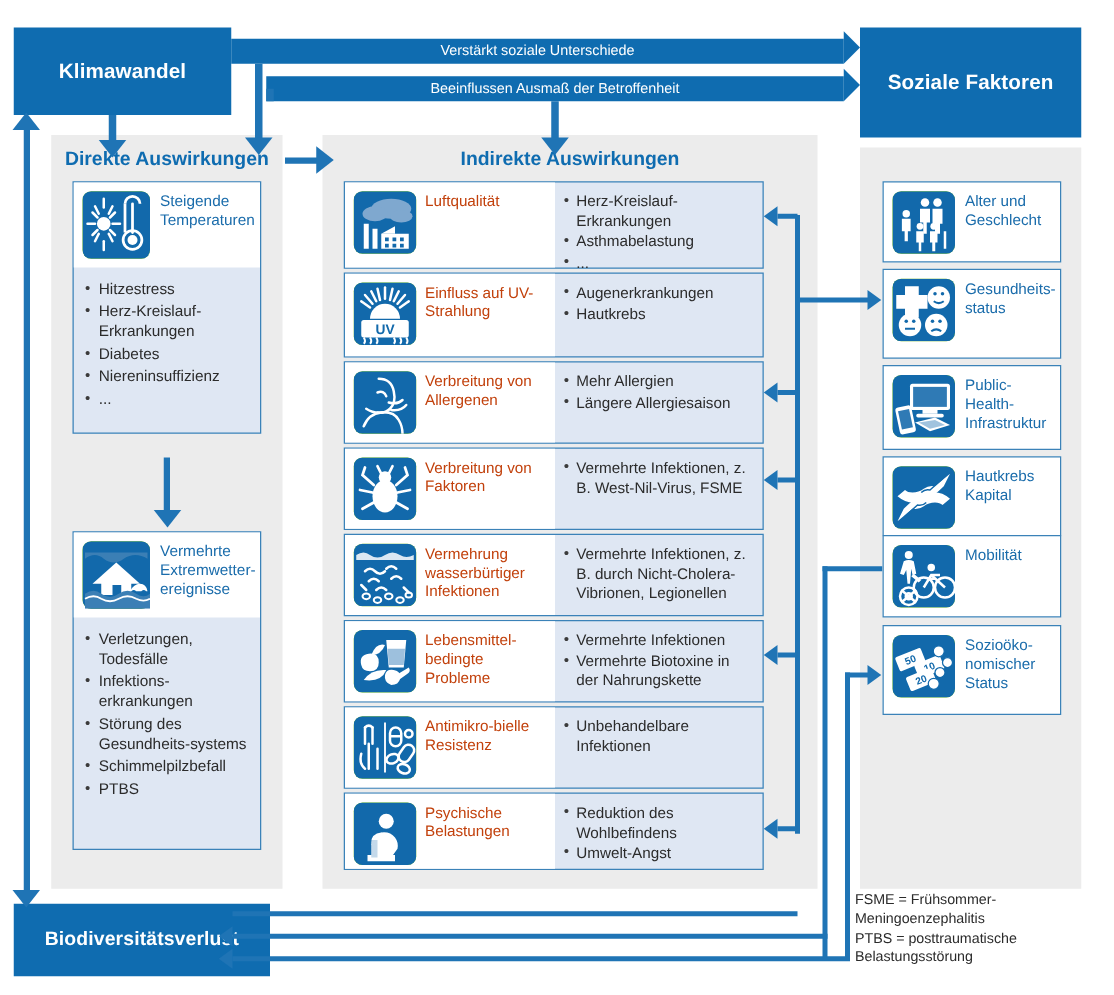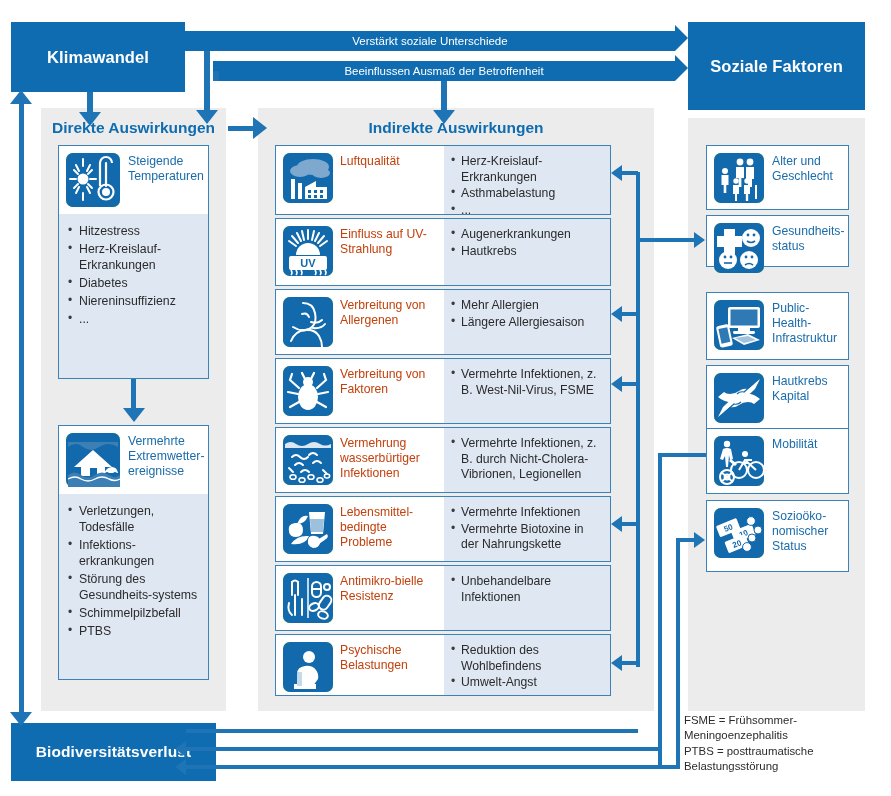--- a/index.html
+++ b/index.html
@@ -46,21 +46,21 @@
     text-align:center;white-space:nowrap;
   }
   #title-left{left:41px;top:119px;width:185px;}
   #title-mid{left:258px;top:119px;width:396px;}
 
   
   .dcard{
     position:absolute;border:1px solid #3b82b8;background:#dfe7f3;
     box-sizing:border-box;
   }
-  #dcard1{left:58px;top:145px;width:151px;height:234px;}
+  #dcard1{left:58px;top:145px;width:151px;height:202px;}
   #dcard2{left:58px;top:425px;width:151px;height:255px;}
   .dcard-head{
     background:#ffffff;display:flex;align-items:flex-start;padding:7px 6px 6px 7px;
     box-sizing:border-box;
   }
   #dcard1 .dcard-head{height:68px;}
   #dcard2 .dcard-head{height:68px;}
   .dcard-title{
     color:#1a6cab;font-size:12.3px;line-height:1.22;margin-left:8px;margin-top:1px;
   }
@@ -522,21 +522,21 @@
           <path d="M19 32 h6 v9 h-2 v7 h-2 v-7 h-2 Z"></path>
         <circle cx="33" cy="28" r="2.7"></circle>
           <path d="M30 32 h6 v9 h-1.8 v7 h-2.4 v-7 h-1.8 Z"></path>
         <path d="M41 32 l2 0 l0 14 l-2 0 Z"></path>
       </g>
     </svg>
   </span>
   <span class="scard-title">Alter und Geschlecht</span>
 </div>
 
-<div class="scard" style="top:215px;height:52px;">
+<div class="scard" style="top:215px;height:72px;">
   <span class="tile">
     <svg width="50" height="50" viewBox="0 0 50 50">
       <rect width="50" height="50" rx="7" fill="#1269ab"></rect>
       <path d="M10 6 h11 v7 h7 v11 h-7 v7 h-11 v-7 h-7 v-11 h7 Z" fill="#fff"></path>
       <circle cx="37" cy="15" r="9" fill="#fff"></circle>
       <g fill="#1269ab">
           <circle cx="34" cy="12" r="1.4"></circle>
           <circle cx="40" cy="12" r="1.4"></circle>
         </g>
       <path d="M33 18 q4 3 8 0" stroke="#1269ab" stroke-width="1.6" fill="none"></path>

